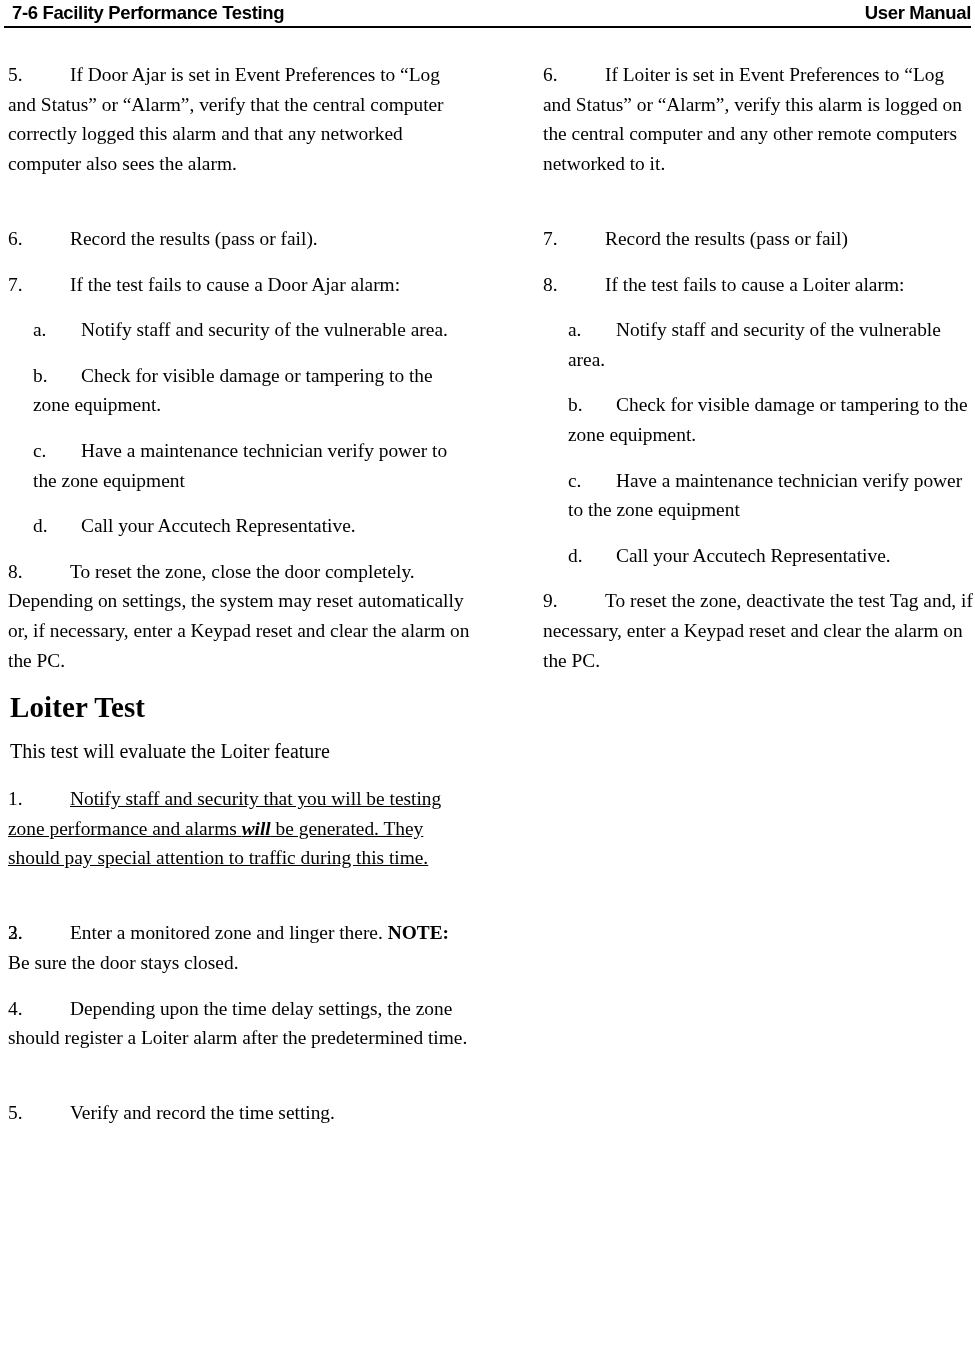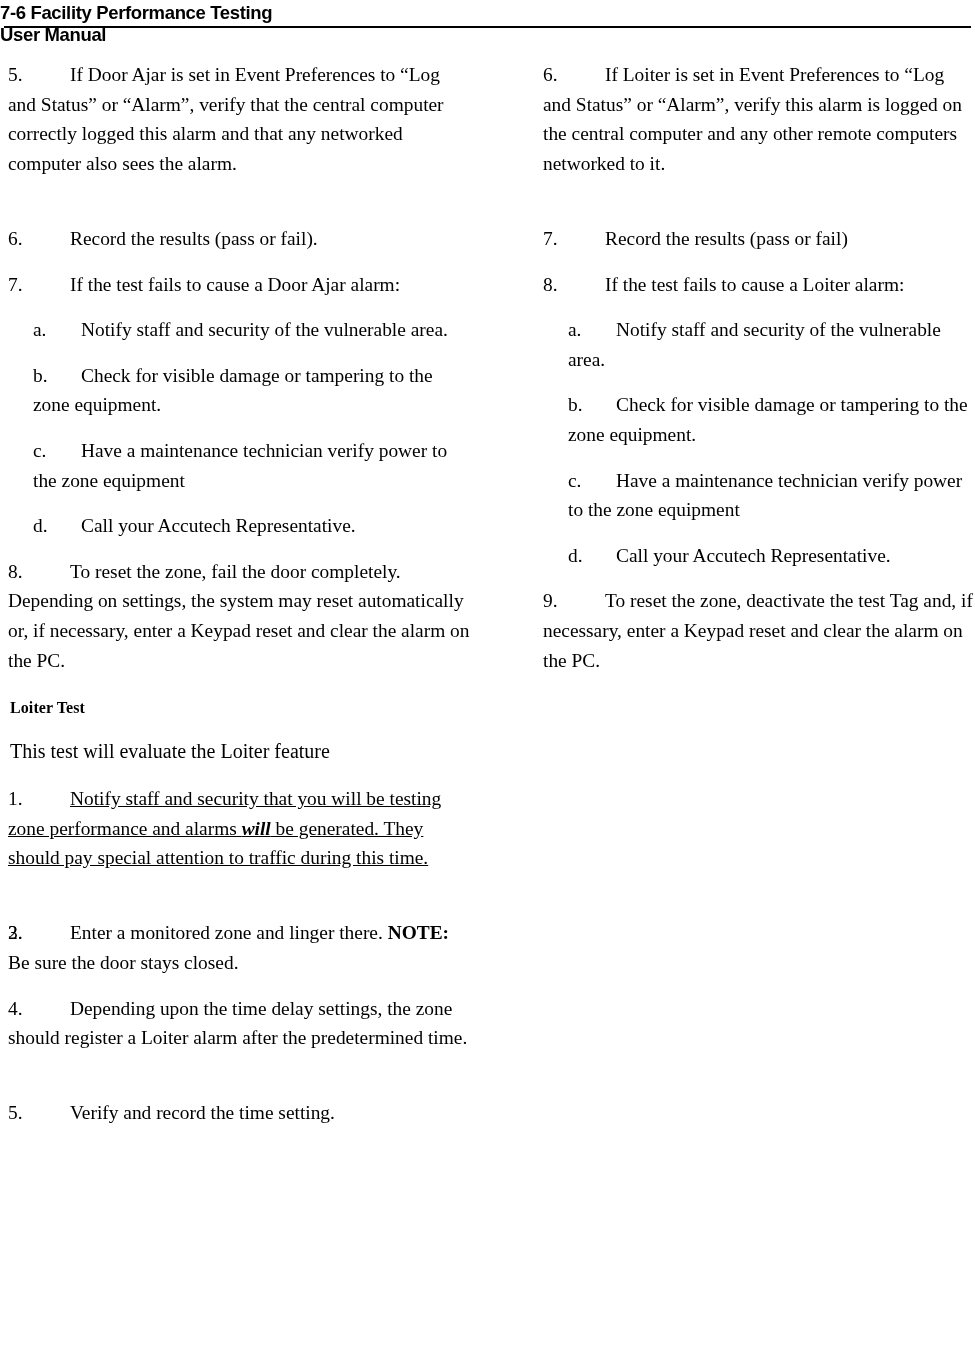--- a/index.html
+++ b/index.html
@@ -22,27 +22,26 @@
     top: 0;
     left: 0;
     width: 975px;
     height: 34px;
     box-sizing: border-box;
   }
   .page-header .hdr-row {
     display: flex;
     justify-content: space-between;
     align-items: baseline;
-    padding: 2px 4px 0 0;
+    padding: 2px 4px 0 12px;
     font-family: "Liberation Sans", "DejaVu Sans", sans-serif;
     font-weight: bold;
     font-size: 18.5px;
     letter-spacing: -0.35px;
     line-height: 22px;
-    flex-direction: column;
   }
   .page-header .hdr-rule {
     position: absolute;
     left: 4px;
     top: 26px;
     width: 967px;
     height: 0;
     border-top: 2.6px solid #000000;
   }
 
@@ -58,21 +57,21 @@
     position: absolute;
     top: 0;
     box-sizing: border-box;
   }
   .col-left  { left: 8px;   width: 462px; }
   .col-right { left: 543px; width: 430px; }
 
   
   h2.section-heading {
     margin: 19px 0 0 2px;
-    font-size: 16px;
+    font-size: 29px;
     line-height: 27px;
     font-weight: bold;
     letter-spacing: 0.1px;
   }
   p.lead-para {
     margin: 16px 0 0 2px;
     font-size: 20px;
     line-height: 29px;
   }
 
@@ -169,21 +168,21 @@
       <span class="body">Have a maintenance technician verify power to the zone equipment</span>
     </div>
 
     <div class="item sub">
       <span class="marker">d.</span>
       <span class="body">Call your Accutech Representative.</span>
     </div>
 
     <div class="item">
       <span class="marker">8.</span>
-      <span class="body">To reset the zone, fail the door completely. Depending on settings, the system may reset automatically or, if necessary, enter a Keypad reset and clear the alarm on the PC.</span>
+      <span class="body">To reset the zone, close the door completely. Depending on settings, the system may reset automatically or, if necessary, enter a Keypad reset and clear the alarm on the PC.</span>
     </div>
 
     <h2 class="section-heading">Loiter Test</h2>
 
     <p class="lead-para">This test will evaluate the Loiter feature</p>
 
     <div class="item justify underlined" style="margin-top:18px">
       <span class="marker">1.</span>
       <span class="body"><span>Notify staff and security that you will be testing zone performance and alarms </span><span class="bi">will</span><span> be generated. They should pay special attention to traffic during this time.</span></span>
     </div>

